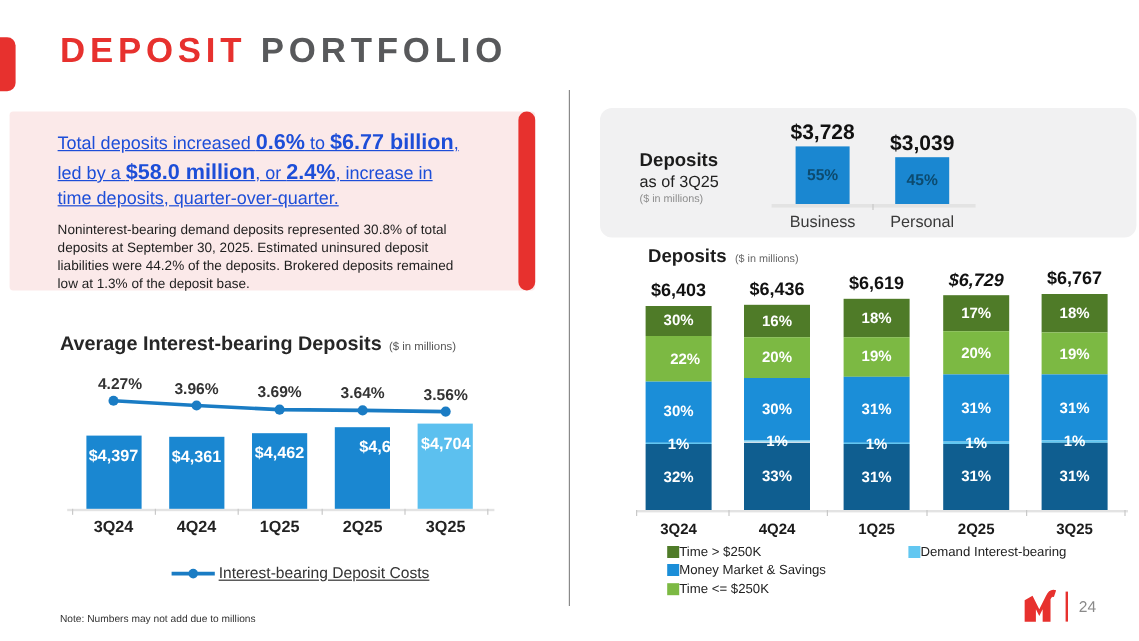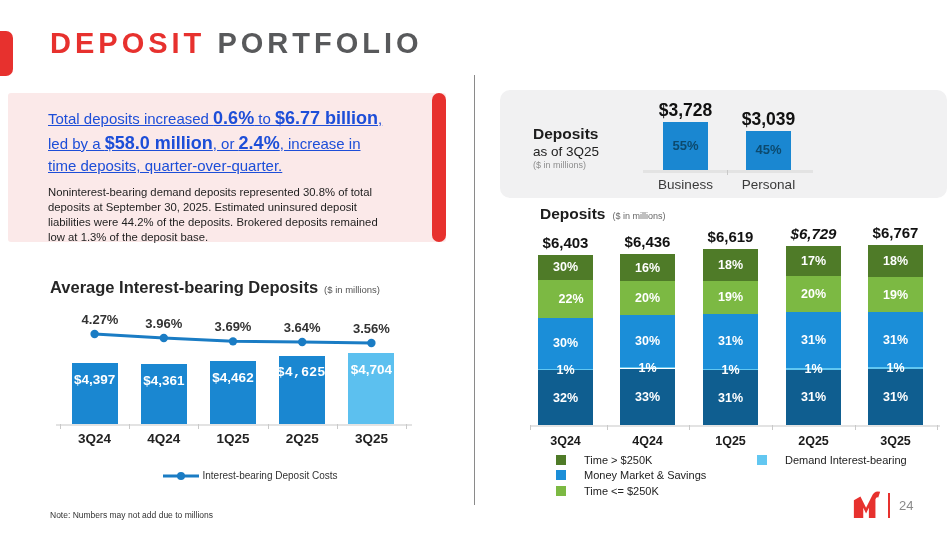--- a/index.html
+++ b/index.html
@@ -25,21 +25,21 @@
   .lc-sub { font-size:9.5px; font-weight:normal; color:#555; margin-left:6px; }
   #chart-avg { position:absolute; left:48px; top:300px; width:404px; height:195px; }
   #chart-avg svg.lineplot { position:absolute; left:0; top:0; }
   .bar { position:absolute; }
   .bar-label { position:absolute; color:#fff; font-weight:bold; font-size:13.5px; text-align:center; }
   .pct-label { position:absolute; font-weight:bold; font-size:13px; color:#333; text-align:center; }
   .cat-label { position:absolute; font-weight:bold; font-size:13.5px; color:#222; text-align:center; }
   .axis-strip { position:absolute; background:#e3e3e3; }
   .axis-tick { position:absolute; width:1px; height:5px; background:#c9c9c9; }
   .lc-legend { position:absolute; left:0; top:170px; width:100%; display:flex; justify-content:center; align-items:center; gap:2px; }
-  .lc-legend-text { font-size:10px; color:#333; }
+  .lc-legend-text { font-size:13px; color:#333;text-decoration:underline; }
 
   .note { position:absolute; left:50px; top:510px; font-size:8.5px; color:#333; }
 
   .divider { position:absolute; left:474px; top:75px; width:1px; height:430px; background:#8a8a8a; }
 
   
   .tr-card { position:absolute; left:500px; top:90px; width:447px; height:108px; background:#f1f1f2; border-radius:10px; }
   .tr-head { position:absolute; left:33px; top:35px; }
   .tr-head .h1 { font-size:15.5px; font-weight:bold; color:#1c1c1c; }
   .tr-head .h2 { font-size:13.5px; color:#222; margin-top:1px; }
@@ -52,21 +52,21 @@
   .st-title { position:absolute; left:540px; top:205px; font-size:15.5px; font-weight:bold; color:#1c1c1c; }
   .st-sub { font-size:9px; font-weight:normal; color:#666; margin-left:7px; }
   #chart-stack { position:absolute; left:530px; top:213px; width:417px; height:235px; }
   .seg { position:absolute; }
   .seg-label { position:absolute; color:#fff; font-weight:bold; font-size:12.5px; text-align:center; z-index:5; }
   .total-label { position:absolute; font-weight:bold; font-size:15px; color:#111; text-align:center; }
   .st-cat { position:absolute; font-weight:bold; font-size:12.5px; color:#1a1a1a; text-align:center; }
 
   
   #stack-legend { position:absolute; left:556px; top:452px; display:grid; grid-template-columns:201px auto; grid-template-rows:repeat(3,15.5px); grid-auto-flow:column; }
-  .lg-item { display:flex; align-items:center; gap:18px; font-size:11px; color:#222; }
+  .lg-item { display:flex; align-items:center; gap:0; font-size:11px; color:#222; }
   .lg-swatch { width:10px; height:10px; flex:0 0 auto; }
 
   
   .logo-wrap { position:absolute; left:852px; top:489px; width:30px; height:30px; }
   .page-rule { position:absolute; left:888px; top:493px; width:2px; height:25px; background:#e7312e; }
   .page-num { position:absolute; left:899px; top:498px; font-size:13px; color:#8a8a8a; }
 </style>
 </head>
 <body>
 
@@ -98,21 +98,21 @@
       <div class="bar" style="left: 23.6px; top: 63.1429px; width: 46px; height: 60.8571px; background: rgb(26, 135, 209);"></div>
       <div class="bar-label" style="left: 23.6px; top: 72.1429px; width: 46px;">$4,397</div>
       <div class="cat-label" style="left: 16.6px; top: 131px; width: 60px;">3Q24</div>
       <div class="bar" style="left: 92.8px; top: 64.2857px; width: 46px; height: 59.7143px; background: rgb(26, 135, 209);"></div>
       <div class="bar-label" style="left: 92.8px; top: 73.2857px; width: 46px;">$4,361</div>
       <div class="cat-label" style="left: 85.8px; top: 131px; width: 60px;">4Q24</div>
       <div class="bar" style="left: 162px; top: 61.0794px; width: 46px; height: 62.9206px; background: rgb(26, 135, 209);"></div>
       <div class="bar-label" style="left: 162px; top: 70.0794px; width: 46px;">$4,462</div>
       <div class="cat-label" style="left: 155px; top: 131px; width: 60px;">1Q25</div>
       <div class="bar" style="left: 231.2px; top: 55.9048px; width: 46px; height: 68.0952px; background: rgb(26, 135, 209);"></div>
-      <div class="bar-label" style="left: 222px; top: 64.9048px; width: 62px; font-family: Liberation Mono, monospace;">$4,625</div>
+      <div class="bar-label" style="left: 241px; top: 64.9048px; width: 62px;">$4,625</div>
       <div class="cat-label" style="left: 224.2px; top: 131px; width: 60px;">2Q25</div>
       <div class="bar" style="left: 300.4px; top: 53.3968px; width: 46px; height: 70.6032px; background: rgb(92, 192, 239);"></div>
       <div class="bar-label" style="left: 300.4px; top: 62.3968px; width: 46px;">$4,704</div>
       <div class="cat-label" style="left: 293.4px; top: 131px; width: 60px;">3Q25</div>
       <svg width="404" height="150" class="lineplot">
         <polyline points="46.6,34 115.80000000000001,37.937 185,41.36599999999999 254.20000000000002,42.00099999999999 323.40000000000003,43.016999999999996" fill="none" stroke="#1a7cc4" stroke-width="3"></polyline>
         <circle cx="46.6" cy="34" r="4.2" fill="#1a7cc4"></circle>
         <circle cx="115.80000000000001" cy="37.937" r="4.2" fill="#1a7cc4"></circle>
         <circle cx="185" cy="41.36599999999999" r="4.2" fill="#1a7cc4"></circle>
         <circle cx="254.20000000000002" cy="42.00099999999999" r="4.2" fill="#1a7cc4"></circle>

